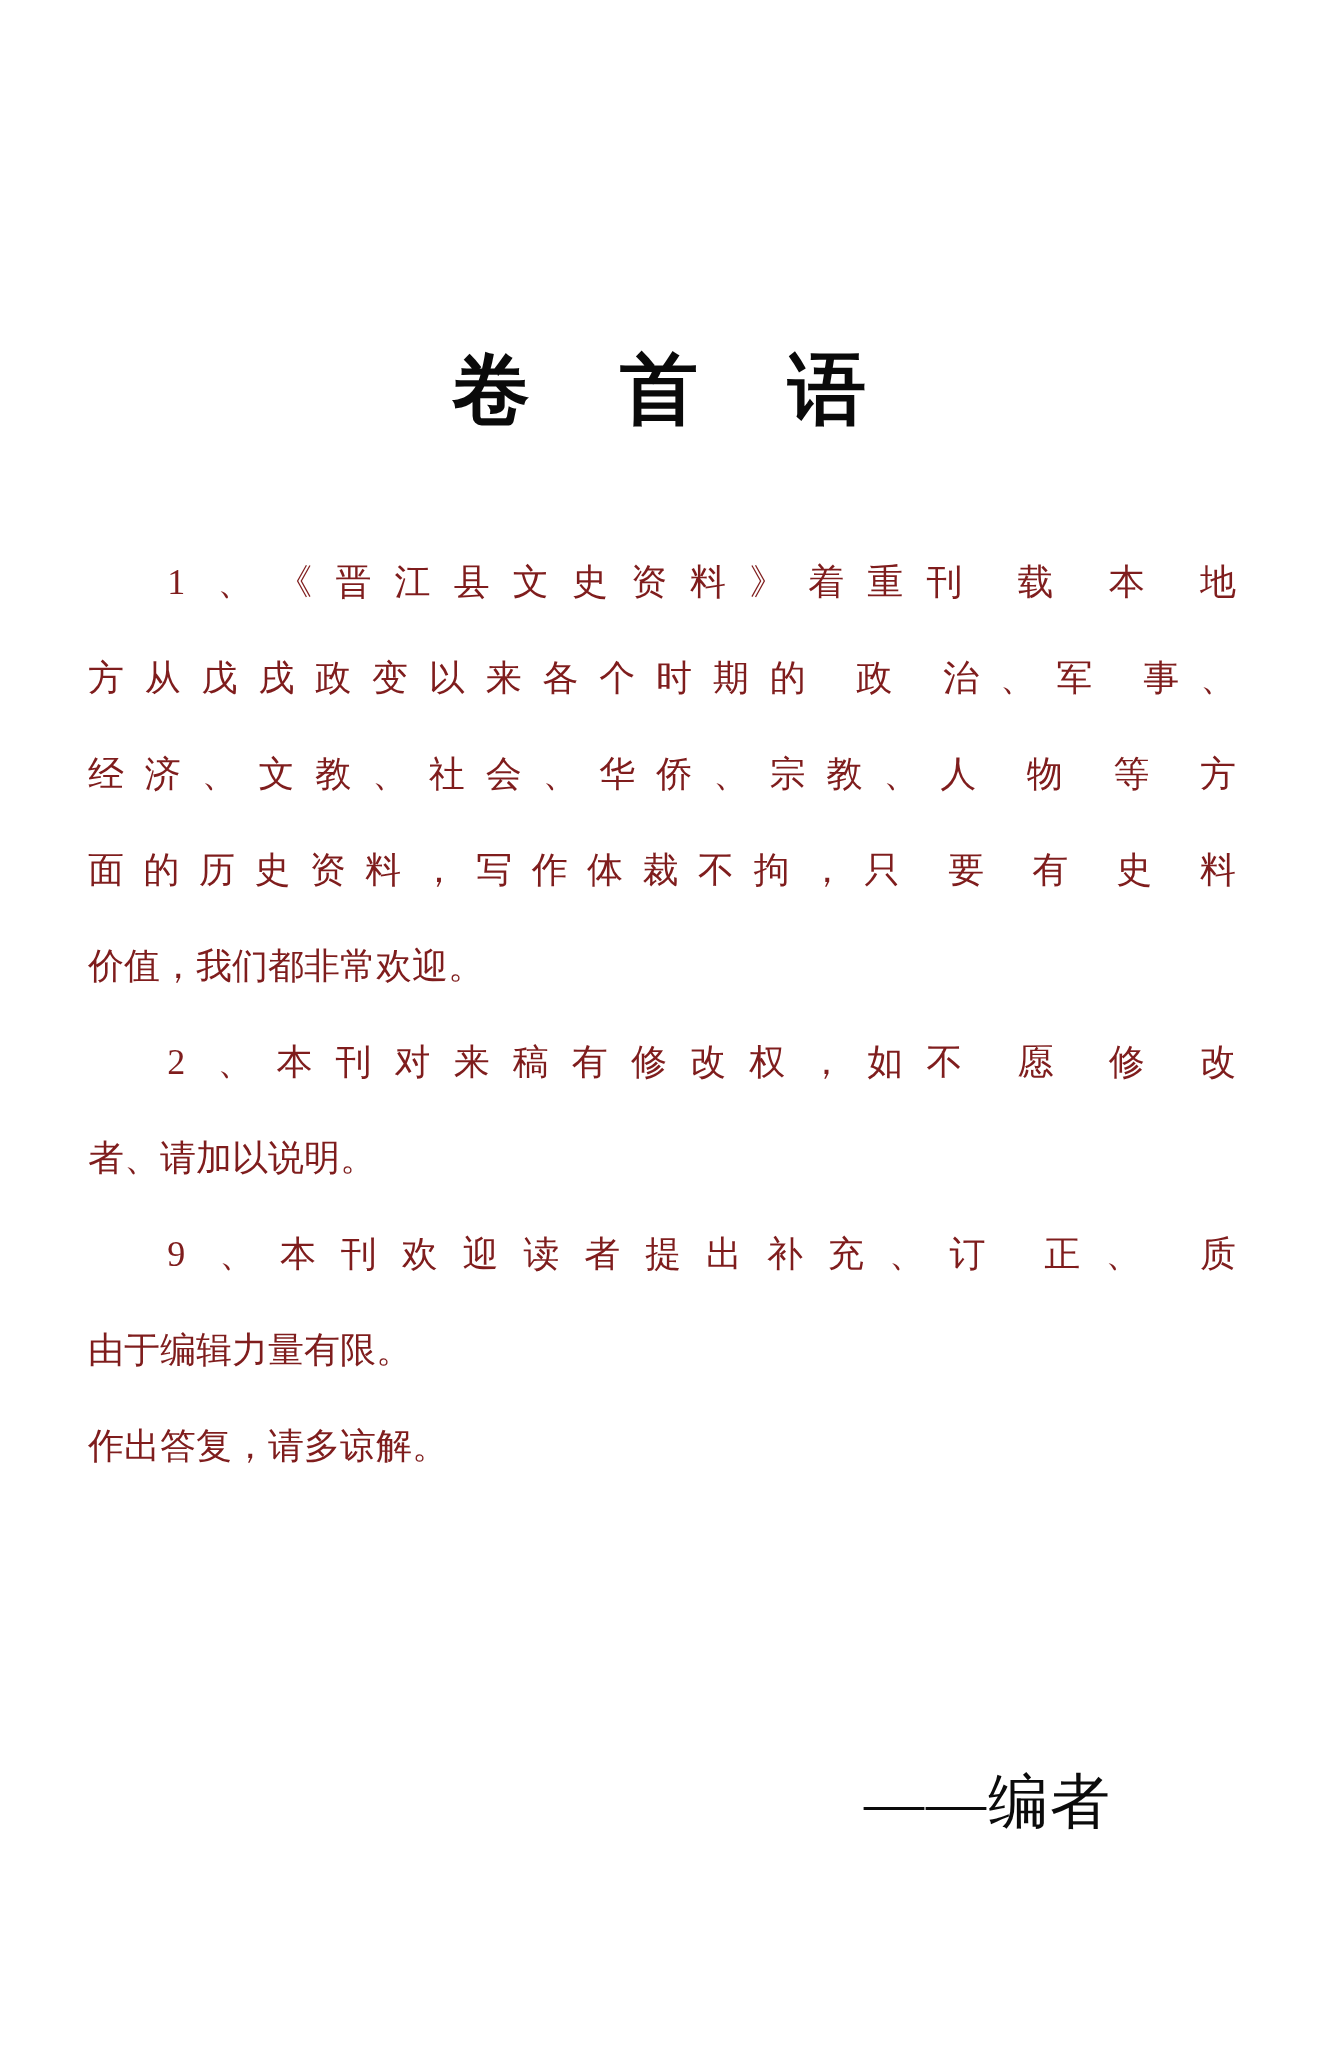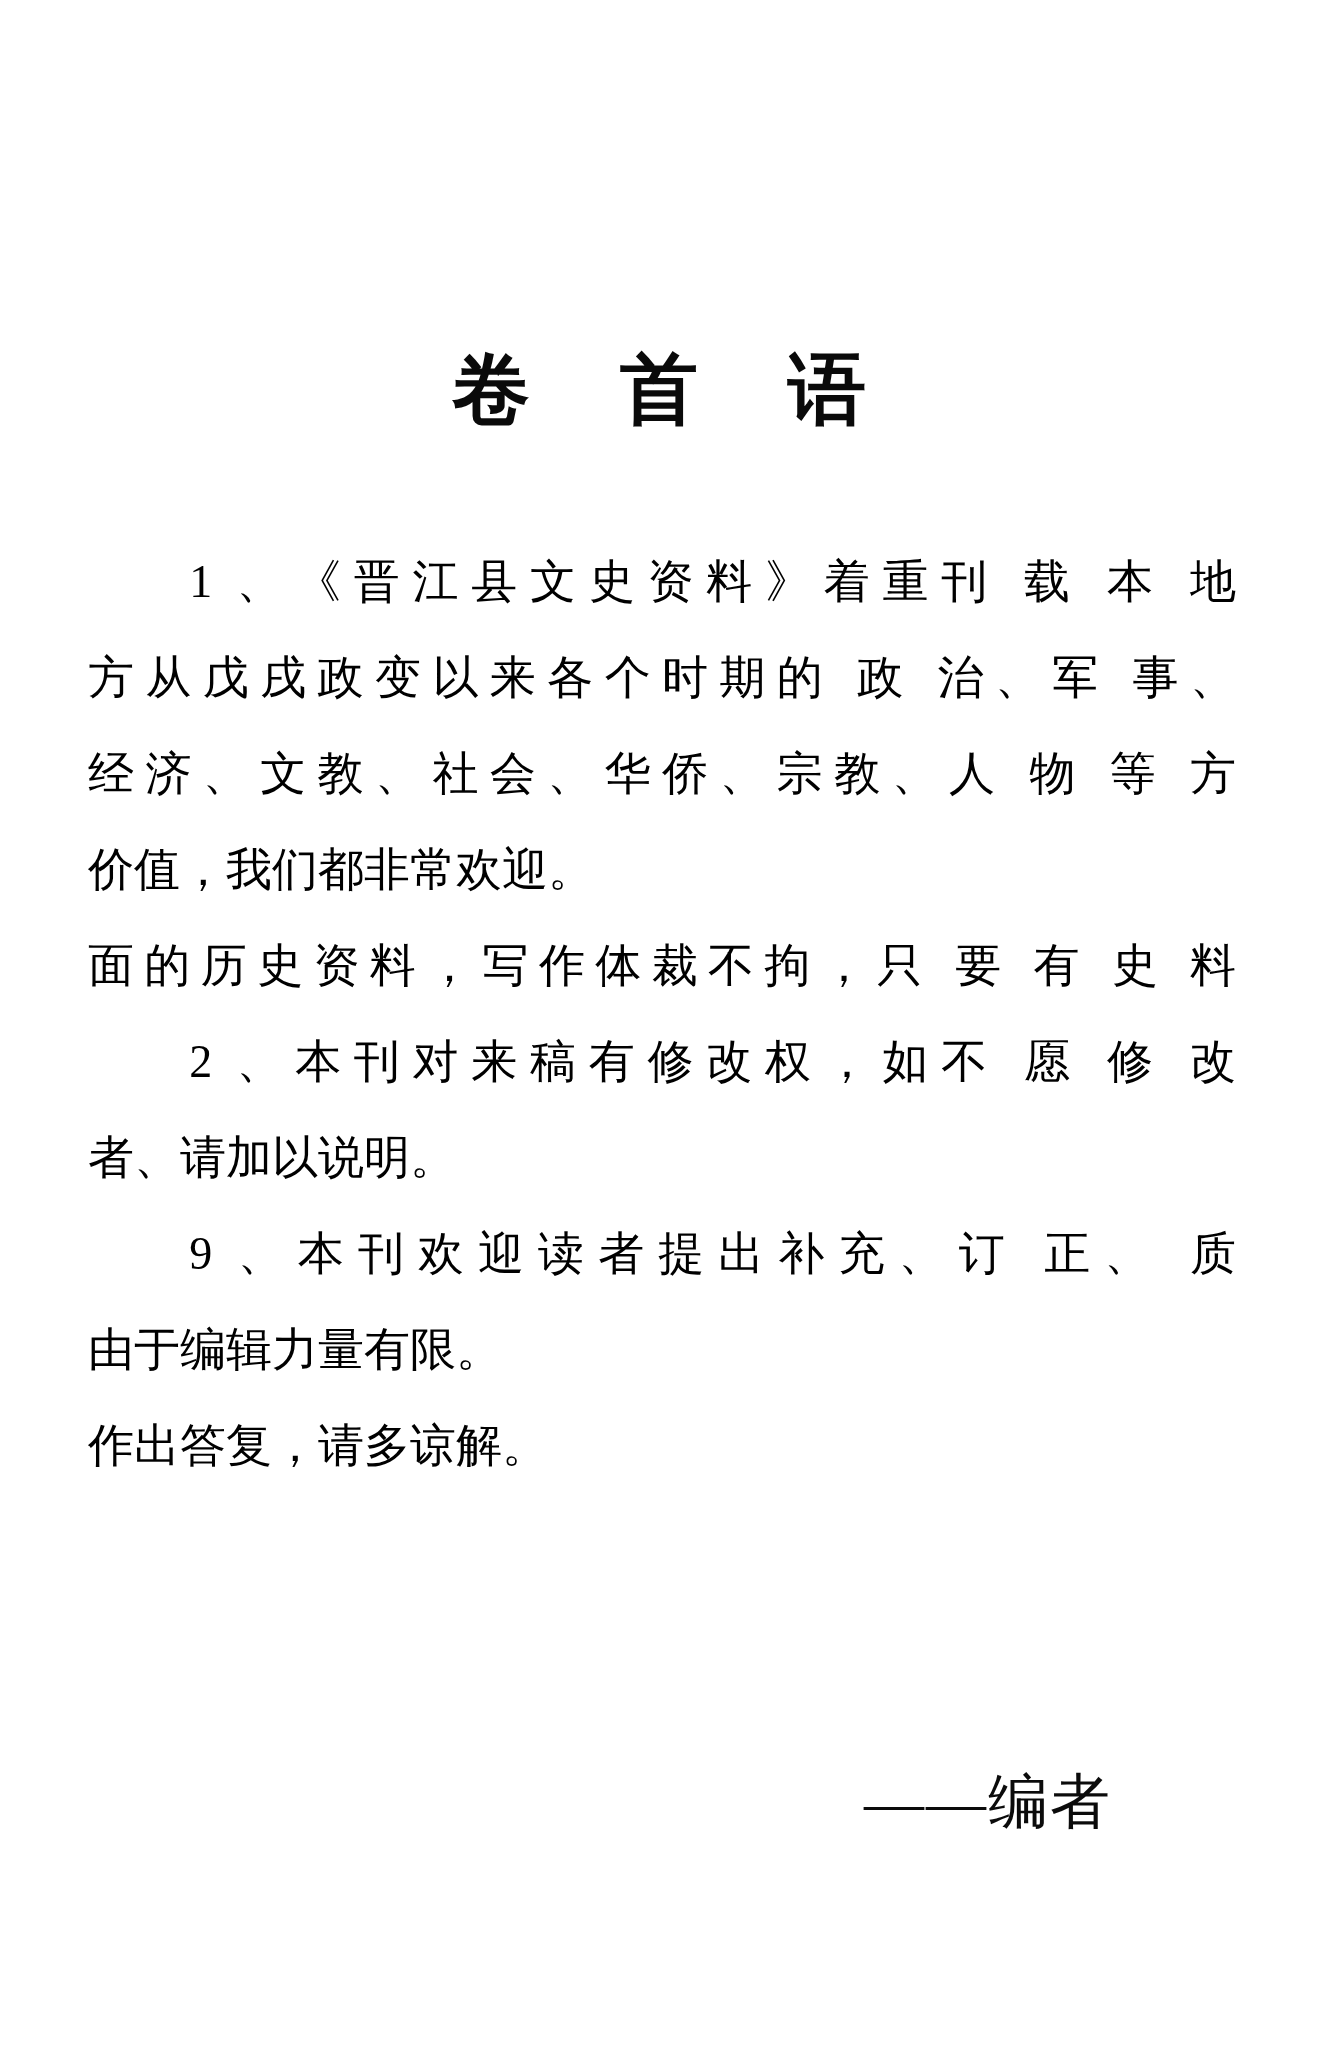--- a/index.html
+++ b/index.html
@@ -41,22 +41,22 @@
   .content {
     position: absolute;
     top: 534px;
     left: 88px;
     width: 1148px;
   }
 
   .line {
     height: 96px;
     line-height: 96px;
-    font-size: 46px;
-    color: #000000;
+    font-size: 36px;
+    color: #7f1d1d;
     white-space: nowrap;
     overflow: visible;
   }
 
   .line.full {
     white-space: normal;
     text-align: justify;
     text-align-last: justify;
     text-justify: inter-character;
   }
@@ -82,22 +82,22 @@
 <body>
 
 <div class="page">
 
   <div class="title">卷　首　语</div>
 
   <div class="content">
     <div class="line full indent">1 、《晋江县文史资料》着重刊 载 本 地</div>
     <div class="line full">方从戊戌政变以来各个时期的 政 治、军 事、</div>
     <div class="line full">经济、文教、社会、华侨、宗教、人 物 等 方</div>
+    <div class="line full">面的历史资料，写作体裁不拘，只 要 有 史 料</div>
     <div class="line">价值，我们都非常欢迎。</div>
-    <div class="line full">面的历史资料，写作体裁不拘，只 要 有 史 料</div>
     <div class="line full indent">2 、本刊对来稿有修改权，如不 愿 修 改</div>
     <div class="line">者、请加以说明。</div>
     <div class="line full indent">9 、本刊欢迎读者提出补充、订 正、 质</div>
     <div class="line">由于编辑力量有限。</div>
     <div class="line">作出答复，请多谅解。</div>
   </div>
 
   <div class="signature">——编者</div>
 
 </div>

